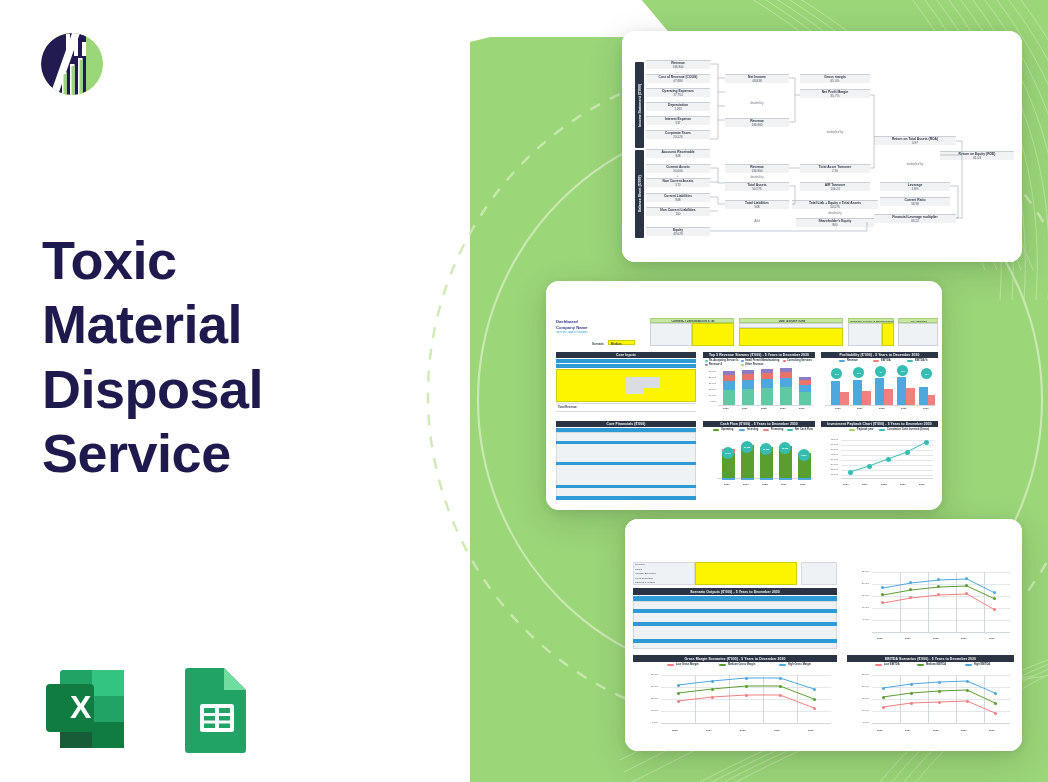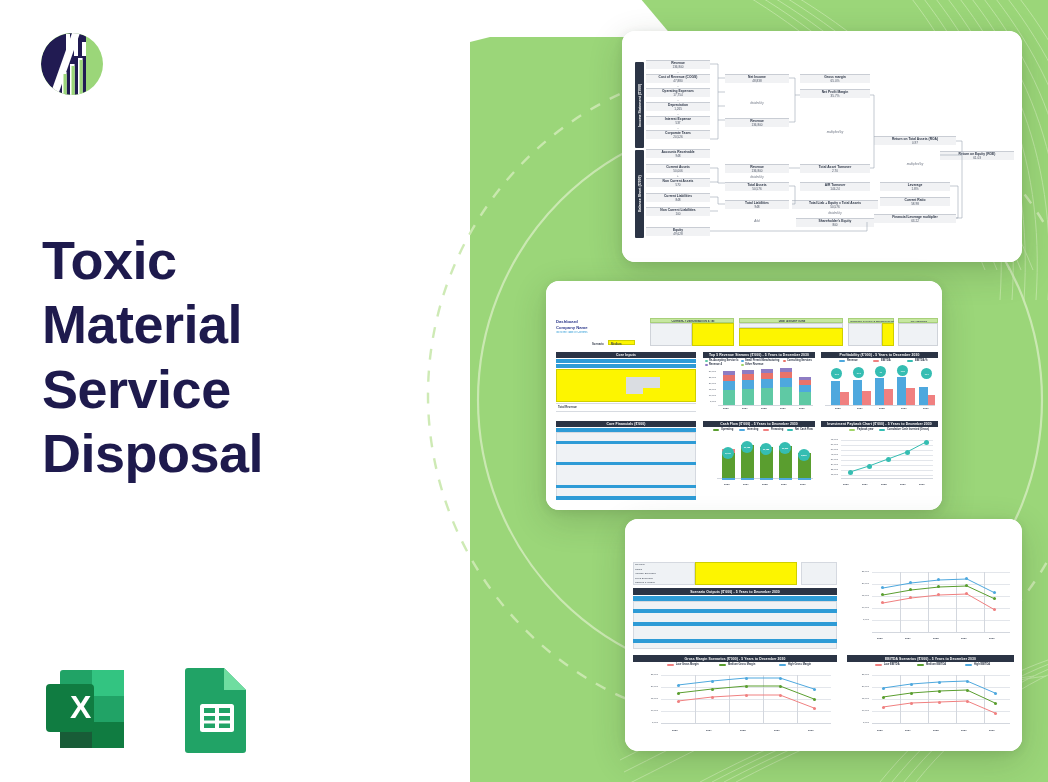--- a/index.html
+++ b/index.html
@@ -189,22 +189,22 @@
         <rect x="30" y="6" width="4" height="22" fill="#ffffff"></rect>
         <rect x="38" y="10" width="4" height="18" fill="#ffffff"></rect>
         <rect x="46" y="14" width="4" height="14" fill="#ffffff"></rect>
       </g>
     </svg>
   </div>
 
   <div id="headline">
     <div>Toxic</div>
     <div>Material</div>
+    <div>Disposal</div>
     <div>Service</div>
-    <div>Disposal</div>
   </div>
 
   <div id="app-icons">
     <svg class="app-icon" viewBox="0 0 94 94">
       <rect x="22" y="8" width="64" height="78" rx="3" fill="#21A366"></rect>
       <rect x="54" y="8" width="32" height="26" fill="#33C481"></rect>
       <rect x="54" y="34" width="32" height="26" fill="#21A366"></rect>
       <rect x="54" y="60" width="32" height="26" fill="#107C41"></rect>
       <rect x="22" y="47" width="32" height="39" fill="#185C37"></rect>
       <rect x="8" y="22" width="48" height="48" rx="4" fill="#107C41"></rect>

